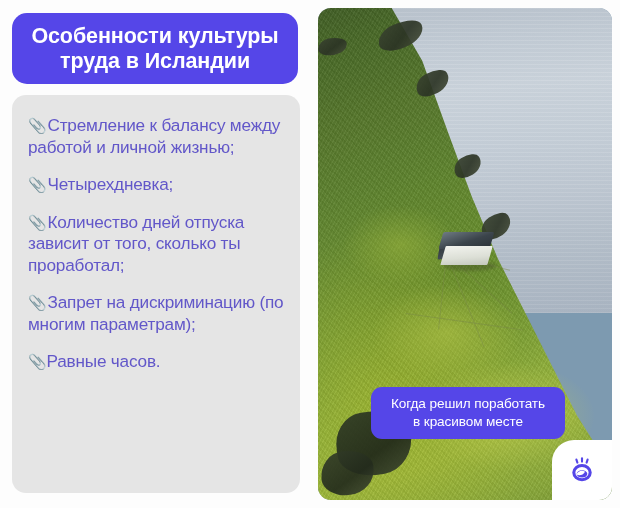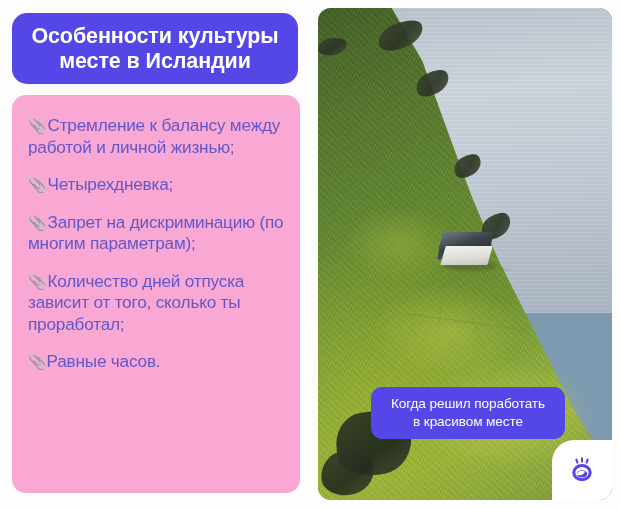--- a/index.html
+++ b/index.html
@@ -51,21 +51,21 @@
     letter-spacing: -0.1px;
     white-space: pre-line;
   }
 
   .facts-panel {
     position: absolute;
     left: 12px;
     top: 95px;
     width: 288px;
     height: 398px;
-    background: #f9a8d4;
+    background: #e5e5e5;
     border-radius: 14px;
     box-sizing: border-box;
     padding: 20px 14px 12px 16px;
   }
 
   .fact-item {
     color: #6257c9;
     font-size: 17.2px;
     line-height: 21.5px;
     margin-bottom: 16px;
@@ -292,39 +292,39 @@
 </style>
 </head>
 <body>
 
 <div id="page">
 
   <div class="left-col">
 
     <div class="title-banner">
       <div class="title-text">Особенности культуры
-месте в Исландии</div>
+труда в Исландии</div>
     </div>
 
     <div class="facts-panel">
 
       <div class="fact-item">
         <span class="clip-icon">📎</span><span>Стремление к балансу между работой и личной жизнью;</span>
       </div>
 
       <div class="fact-item">
         <span class="clip-icon">📎</span><span>Четырехдневка;</span>
       </div>
 
       <div class="fact-item">
+        <span class="clip-icon">📎</span><span>Количество дней отпуска зависит от того, сколько ты проработал;</span>
+      </div>
+
+      <div class="fact-item">
         <span class="clip-icon">📎</span><span>Запрет на дискриминацию (по многим параметрам);</span>
-      </div>
-
-      <div class="fact-item">
-        <span class="clip-icon">📎</span><span>Количество дней отпуска зависит от того, сколько ты проработал;</span>
       </div>
 
 
       <div class="fact-item tight">
         <span class="clip-icon">📎</span><span>Равные часов.</span>
       </div>
 
     </div>
   </div>
 

